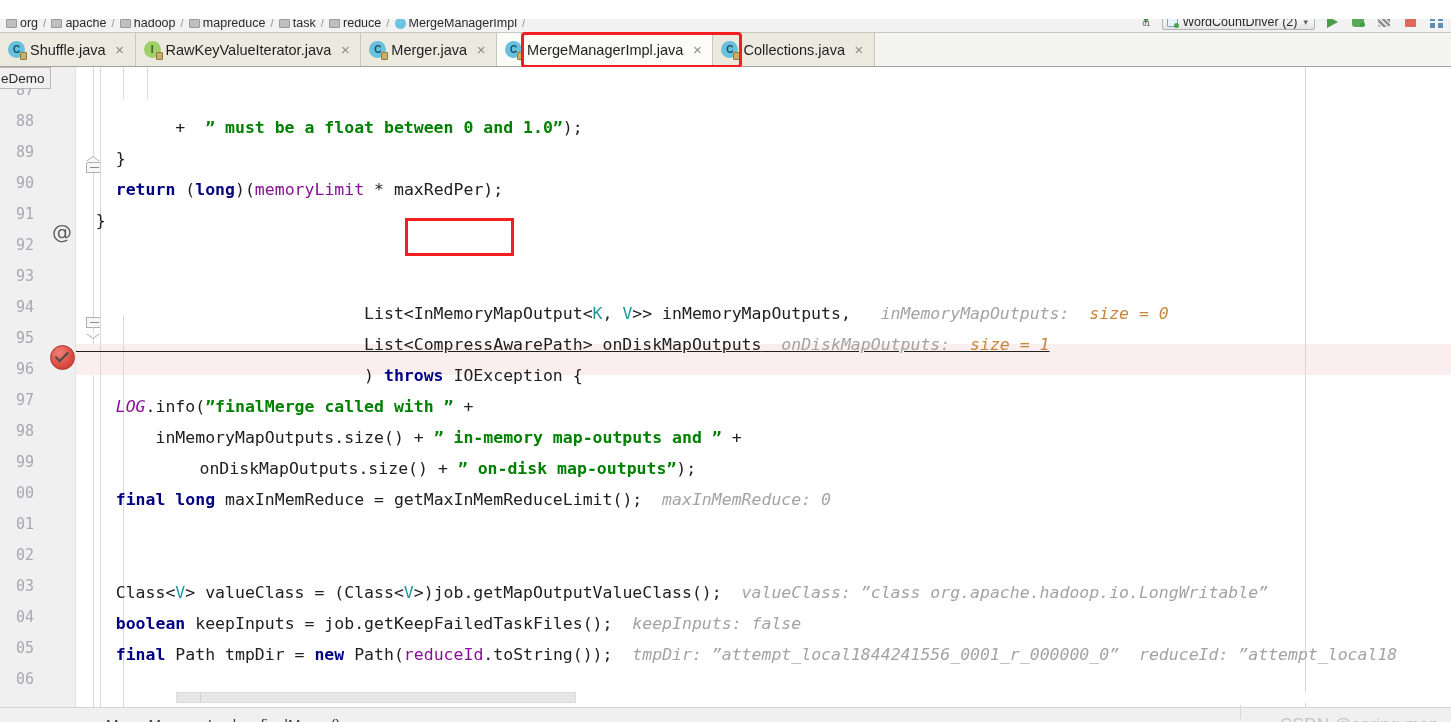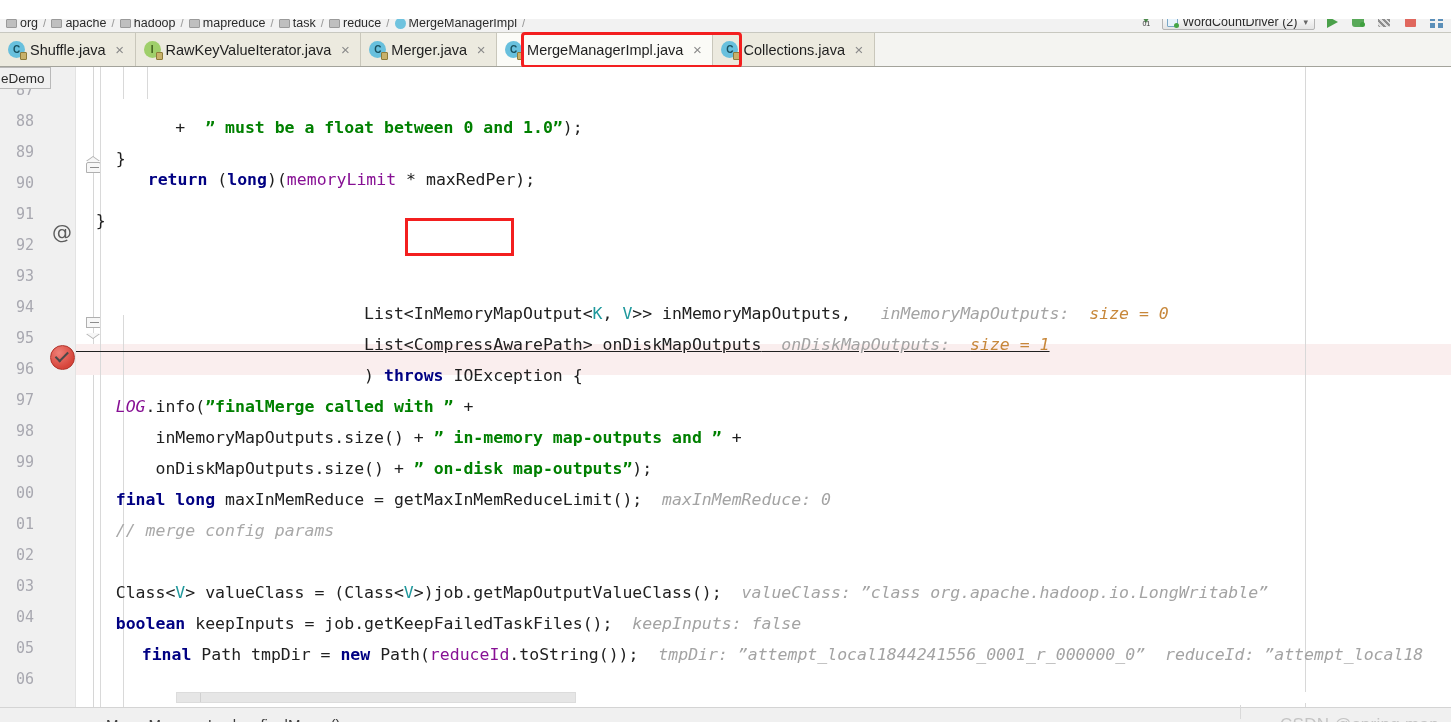--- a/index.html
+++ b/index.html
@@ -521,49 +521,48 @@
       <div class="indent-guide" style="left:24px; top:0px;  height:248px;"></div>
       <div class="indent-guide" style="left:47px; top:0px;  height:32px;"></div>
       <div class="indent-guide" style="left:71px; top:0px;  height:32px;"></div>
       <div class="indent-guide" style="left:24px; top:248px;height:392px;"></div>
       <div class="indent-guide" style="left:47px; top:248px;height:392px;"></div>
 
       <div class="line" style="top:45px;"><span class="plain">          +  </span><span class="str">” must be a float between 0 and 1.0”</span><span class="plain">);</span></div>
 
       <div class="line" style="top:76px;"><span class="plain">    }</span></div>
 
-      <div class="line" style="top:97px;padding-left:32px;"><span class="plain">    </span><span class="kw">return</span><span class="plain"> (</span><span class="kw">long</span><span class="plain">)(</span><span class="fld">memoryLimit</span><span class="plain"> * maxRedPer);</span></div>
+      <div class="line" style="top:107px;"><span class="plain">    </span><span class="kw">return</span><span class="plain"> (</span><span class="kw">long</span><span class="plain">)(</span><span class="fld">memoryLimit</span><span class="plain"> * maxRedPer);</span></div>
 
       <div class="line" style="top:138px;"><span class="plain">  }</span></div>
 
       <div class="line" style="top:169px;"><span class="plain"></span></div>
 
 
       <div class="line" style="top:231px;"><span class="plain">                             List&lt;InMemoryMapOutput&lt;</span><span class="gen">K</span><span class="plain">, </span><span class="gen">V</span><span class="plain">&gt;&gt; inMemoryMapOutputs,</span><span class="hint">   inMemoryMapOutputs:  </span><span class="hintval">size = 0</span></div>
 
       <div class="line" style="top:262px;text-decoration:underline;"><span class="plain">                             List&lt;CompressAwarePath&gt; onDiskMapOutputs</span><span class="hint">  onDiskMapOutputs:  </span><span class="hintval">size = 1</span></div>
 
       <div class="line" style="top:293px;"><span class="plain">                             ) </span><span class="kw">throws</span><span class="plain"> IOException {</span></div>
 
       <div class="line" style="top:324px;"><span class="plain">    </span><span class="stat">LOG</span><span class="plain">.info(</span><span class="str">”finalMerge called with ”</span><span class="plain"> +</span></div>
 
       <div class="line" style="top:355px;"><span class="plain">        inMemoryMapOutputs.size() + </span><span class="str">” in-memory map-outputs and ”</span><span class="plain"> +</span></div>
 
-      <div class="line" style="top:386px;"><span class="plain">        onDiskMapOutputs.size() + </span><span class="str">” on-disk map-outputs”</span><span class="plain">);</span></div>
+      <div class="line" style="top:386px;padding-left:44px;"><span class="plain">        onDiskMapOutputs.size() + </span><span class="str">” on-disk map-outputs”</span><span class="plain">);</span></div>
 
       <div class="line" style="top:417px;"><span class="plain">    </span><span class="kw">final long</span><span class="plain"> maxInMemReduce = getMaxInMemReduceLimit();</span><span class="hint">  maxInMemReduce: 0</span></div>
 
-      <div class="line" style="top:448px;"><span class="plain">    </span><span class="cmt">// merge config params</span></div>
 
 
       <div class="line" style="top:510px;"><span class="plain">    Class&lt;</span><span class="gen">V</span><span class="plain">&gt; valueClass = (Class&lt;</span><span class="gen">V</span><span class="plain">&gt;)job.getMapOutputValueClass();</span><span class="hint">  valueClass: ”class org.apache.hadoop.io.LongWritable”</span></div>
 
       <div class="line" style="top:541px;"><span class="plain">    </span><span class="kw">boolean</span><span class="plain"> keepInputs = job.getKeepFailedTaskFiles();</span><span class="hint">  keepInputs: false</span></div>
 
-      <div class="line" style="top:572px;padding-left:26px;"><span class="plain">    </span><span class="kw">final</span><span class="plain"> Path tmpDir = </span><span class="kw">new</span><span class="plain"> Path(</span><span class="fld">reduceId</span><span class="plain">.toString());</span><span class="hint">  tmpDir: ”attempt_local1844241556_0001_r_000000_0”  reduceId: ”attempt_local18</span></div>
+      <div class="line" style="top:572px;"><span class="plain">    </span><span class="kw">final</span><span class="plain"> Path tmpDir = </span><span class="kw">new</span><span class="plain"> Path(</span><span class="fld">reduceId</span><span class="plain">.toString());</span><span class="hint">  tmpDir: ”attempt_local1844241556_0001_r_000000_0”  reduceId: ”attempt_local18</span></div>
 
 
       <div class="line" style="top:634px;"></div>
 
       <div class="code-highlight-box" style="left:329px; top:151px; width:109px; height:38px;"></div>
 
       <div class="hscroll-track"></div>
       <div class="hscroll-thumb">
           <div class="grip"></div>
         </div>

